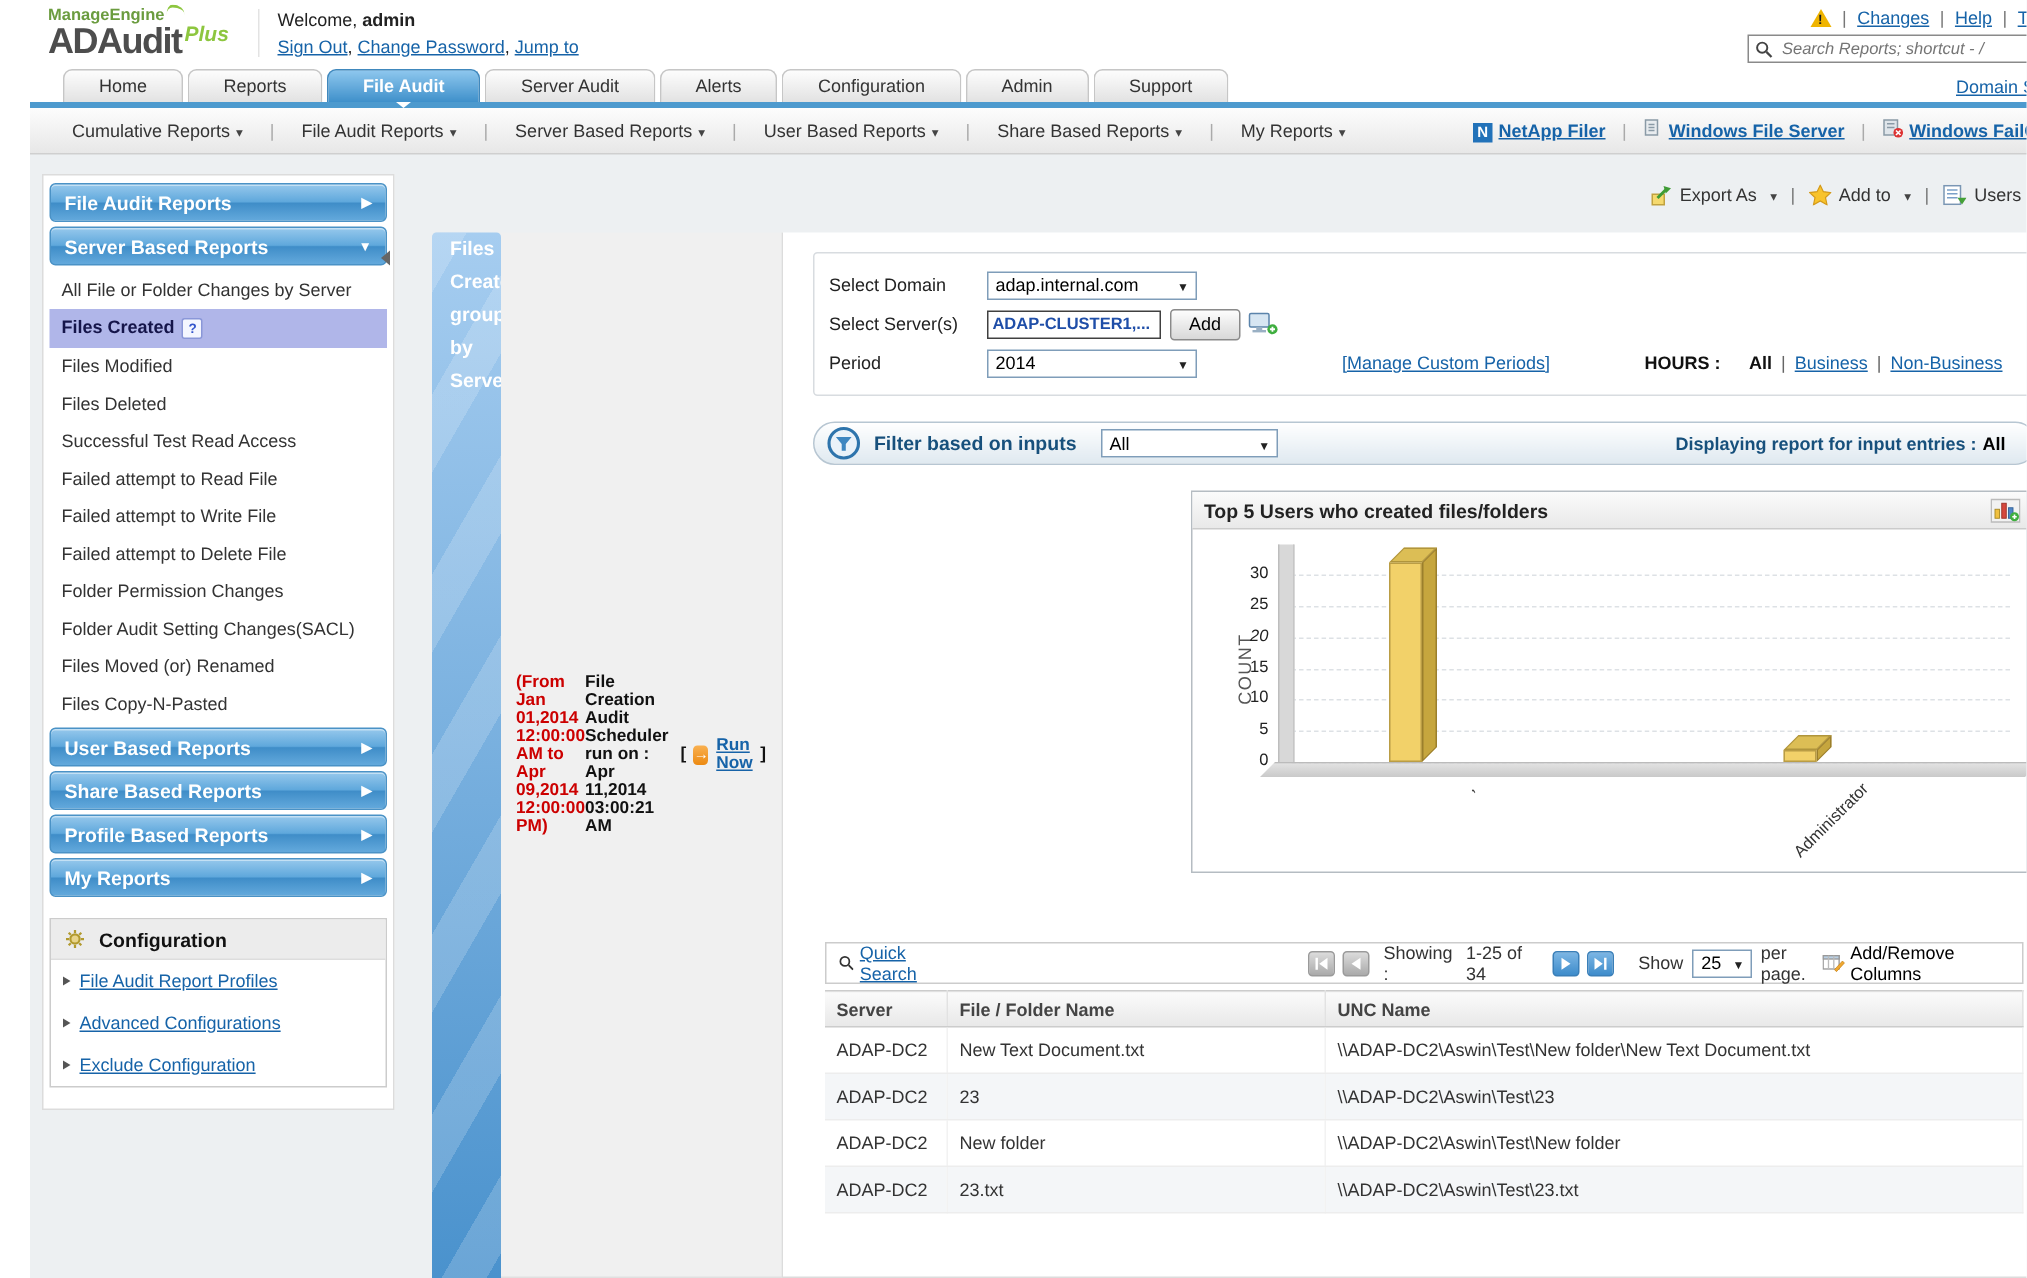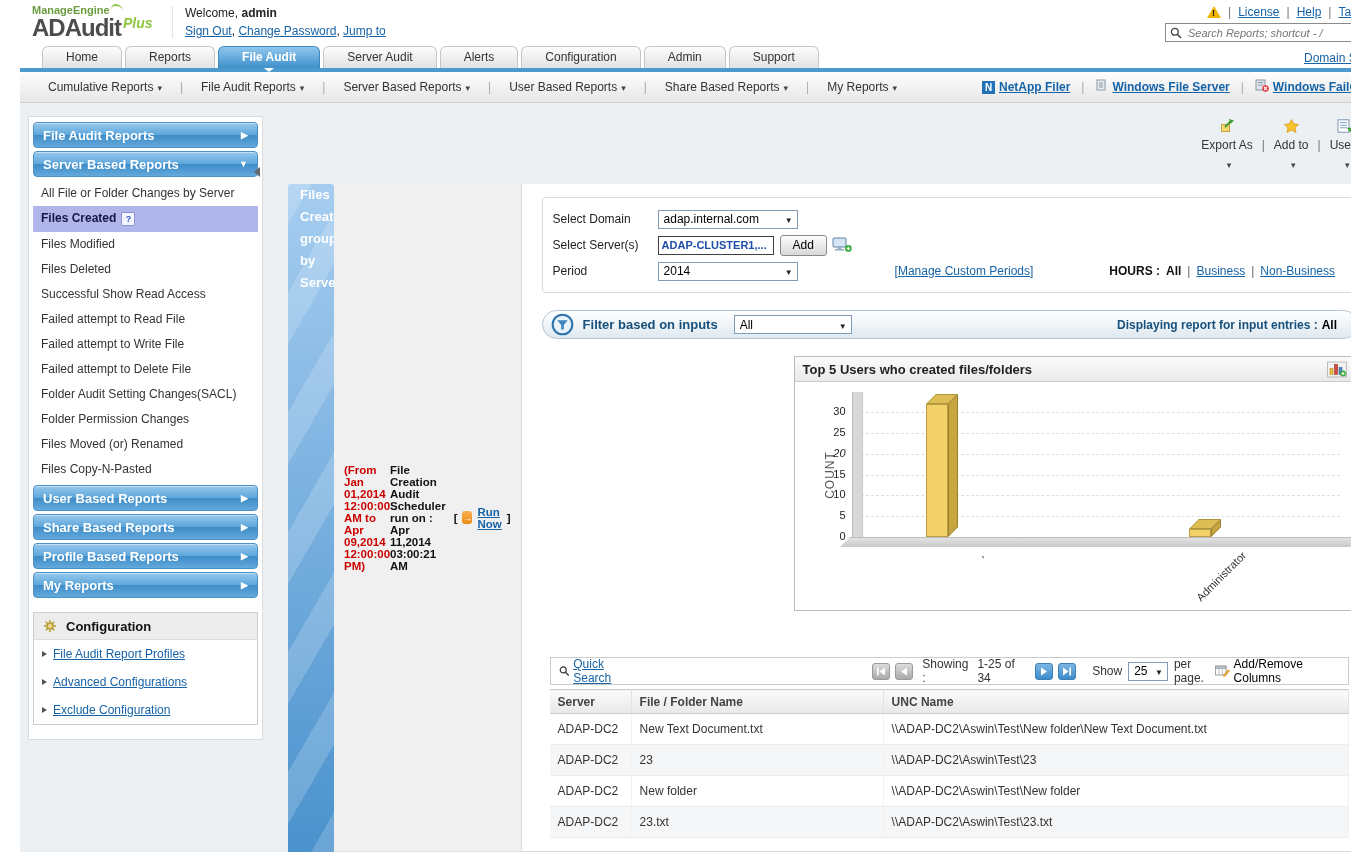--- a/index.html
+++ b/index.html
@@ -80,21 +80,21 @@
   .tri{width:0;height:0;border-top:3.5px solid transparent;border-bottom:3.5px solid transparent;
        border-left:5px solid #555;display:inline-block;}
   .collapse-handle{position:absolute;left:234px;top:163px;width:10px;height:18px;cursor:pointer;}
   .collapse-tri{width:0;height:0;border-top:5px solid transparent;border-bottom:5px solid transparent;
                 border-right:6px solid #666;margin-top:4px;}
 
   
   .main{position:absolute;left:268px;top:112px;right:0;bottom:0;display:flex;flex-direction:column;}
   .toolbar{flex:0 0 24px;margin-top:6px;display:flex;justify-content:flex-end;align-items:center;
            gap:9px;padding-right:10px;font-size:12px;color:#333;}
-  .tool-group{display:inline-flex;align-items:center;gap:5px;cursor:pointer;flex-direction:column;}
+  .tool-group{display:inline-flex;align-items:center;gap:5px;cursor:pointer;}
   .report-wrap{flex:1;margin:13px 4px 0 0;display:flex;min-height:0;}
   .report-header{flex:0 0 22px;background:linear-gradient(#a6cdf0,#4a92cd);border-radius:3px 3px 0 0;
         color:#fff;font-weight:bold;font-size:13px;line-height:22px;padding:0 12px;
         position:relative;overflow:hidden;}
   .report-header::after{content:"";position:absolute;right:0;top:0;bottom:0;width:300px;
         background:repeating-linear-gradient(120deg,rgba(255,255,255,0) 0 34px,rgba(255,255,255,.18) 34px 60px);}
   .info-row{flex:0 0 23px;background:#f0f0f0;border-bottom:1px solid #e0e0e0;display:flex;
             align-items:center;justify-content:space-between;padding:0 10px;}
   .date-range{color:#cc0000;font-weight:bold;font-size:11.5px;}
   .sched{color:#111;font-weight:bold;font-size:11.5px;display:flex;align-items:center;gap:5px;}
@@ -111,21 +111,21 @@
   .fselect{display:inline-flex;align-items:center;justify-content:space-between;border:1px solid #7f9db9;
            background:#fff;height:19px;padding:0 4px 0 5px;font-size:12px;color:#000;cursor:pointer;box-sizing:border-box;}
   .fselect .fcaret::after{content:"\25BC";font-size:8px;color:#222;margin-left:6px;}
   .servers-input{width:108px;height:17px;border:1px solid #404040;font-weight:bold;color:#1f4ea8;
                  font-size:11px;padding:0 3px;font-family:"Liberation Sans",sans-serif;}
   .add-btn{height:21px;margin-left:6px;padding:0 12px;font-size:12px;border:1px solid #8a8a8a;
            border-radius:3px;background:linear-gradient(#fdfdfd,#d8d8d8);cursor:pointer;
            font-family:"Liberation Sans",sans-serif;}
   .manage-link{margin-left:97px;font-size:12px;}
   .hours-group{margin-left:auto;padding-right:12px;font-size:12px;color:#111;display:flex;
-               align-items:center;gap:6px;font-weight:bold;}
+               align-items:center;gap:19px;font-weight:bold;}
   .hsep{color:#666;font-weight:normal;}
 
   
   .filter-bar{margin:17px 8px 0 20px;height:27px;border:1px solid #b7c6d2;border-radius:15px;
               background:linear-gradient(#ffffff,#dfe9f0);display:flex;align-items:center;padding:0 8px;}
   .filter-label{font-weight:bold;font-size:13px;color:#17507c;margin:0 16px 0 9px;}
   .displaying{margin-left:auto;margin-right:12px;font-weight:bold;font-size:12px;color:#17507c;}
   .displaying .dval{color:#000;margin-left:4px;}
 
   
@@ -180,21 +180,21 @@
       <div><span class="logo-name">ADAudit</span><span class="logo-plus">Plus</span></div>
     </div>
     <div class="welcome-block">
       <div><span>Welcome,</span> <b>admin</b></div>
       <div class="welcome-line2"><a class="lnk">Sign Out</a>, <a class="lnk">Change Password</a>, <a class="lnk">Jump to</a></div>
     </div>
     <div class="utility-links">
       <span class="warn-icon"></span>
       <span style="display:inline-flex;gap:7px;align-items:center;">
           <span class="sep">|</span>
-          <a class="lnk">License</a>
+          <a class="lnk">Changes</a>
           <span class="sep">|</span>
           <a class="lnk">Help</a>
           <span class="sep">|</span>
           <a class="lnk">TalkBack</a>
         </span>
     </div>
     <div class="search-box">
       <svg width="12" height="12" viewBox="0 0 12 12">
           <circle cx="4.8" cy="4.8" r="3.4" fill="none" stroke="#444" stroke-width="1.3"></circle>
           <line x1="7.6" y1="7.6" x2="11" y2="11" stroke="#444" stroke-width="1.5"></line>
@@ -269,26 +269,26 @@
         </div>
         <div class="side-header">
           <span>Server Based Reports</span>
           <span class="side-arrow">▼</span>
         </div>
         <div class="side-list">
           <div class="side-item"><span>All File or Folder Changes by Server</span></div>
           <div class="side-item selected"><span>Files Created</span><span class="help-badge"></span></div>
           <div class="side-item"><span>Files Modified</span></div>
           <div class="side-item"><span>Files Deleted</span></div>
-          <div class="side-item"><span>Successful Show Read Access</span></div>
+          <div class="side-item"><span>Successful Test Read Access</span></div>
           <div class="side-item"><span>Failed attempt to Read File</span></div>
           <div class="side-item"><span>Failed attempt to Write File</span></div>
           <div class="side-item"><span>Failed attempt to Delete File</span></div>
+          <div class="side-item"><span>Folder Permission Changes</span></div>
           <div class="side-item"><span>Folder Audit Setting Changes(SACL)</span></div>
-          <div class="side-item"><span>Folder Permission Changes</span></div>
           <div class="side-item"><span>Files Moved (or) Renamed</span></div>
           <div class="side-item"><span>Files Copy-N-Pasted</span></div>
         </div>
         <div class="side-header">
           <span>User Based Reports</span>
           <span class="side-arrow">▶</span>
         </div>
         <div class="side-header">
           <span>Share Based Reports</span>
           <span class="side-arrow">▶</span>

